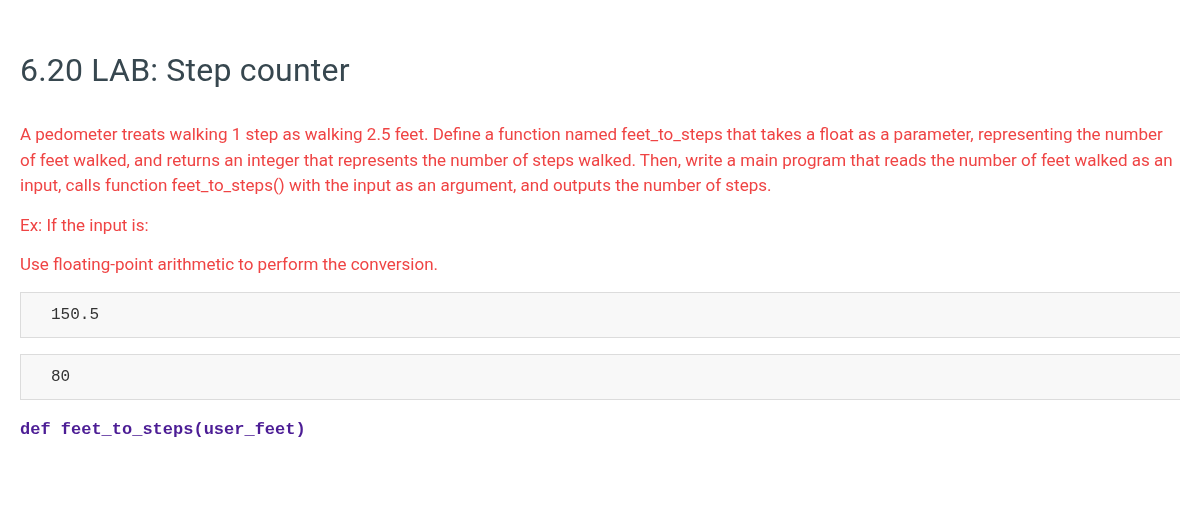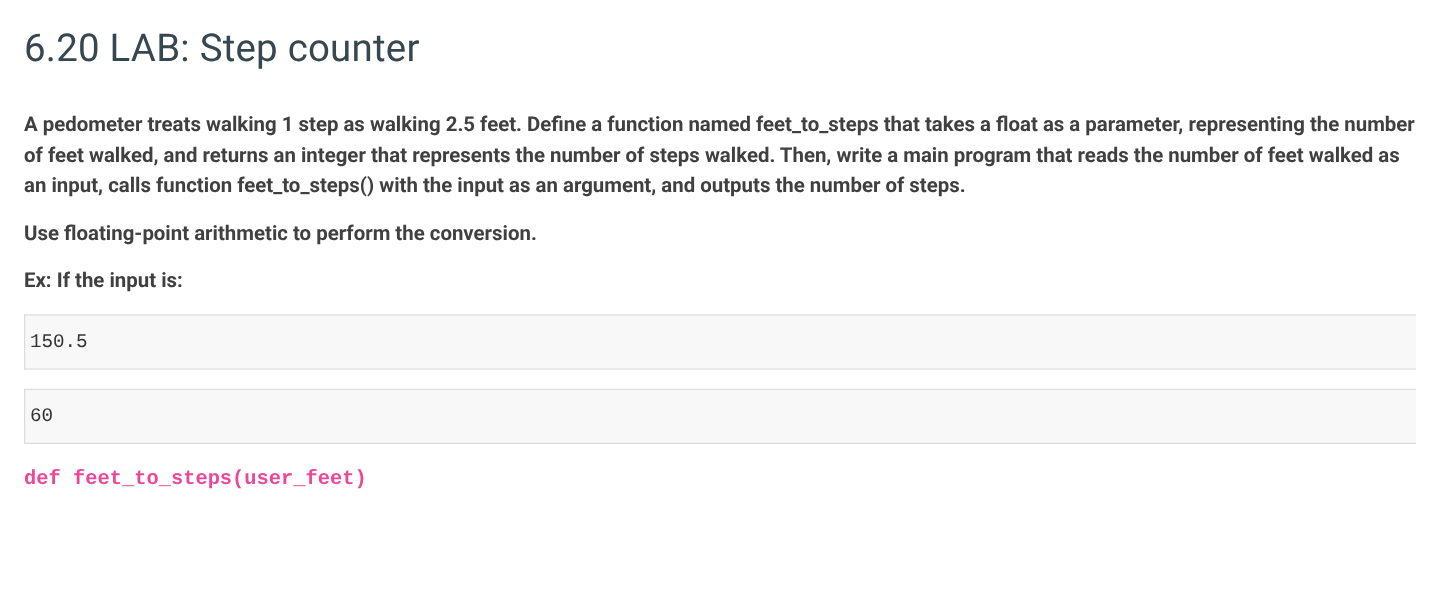--- a/index.html
+++ b/index.html
@@ -1,15 +1,15 @@
 <!DOCTYPE html>
 <html><head>
 <meta charset="utf-8">
 <style>
-  * { box-sizing: border-box; }
+  * { box-sizing: border-box; margin-top: 30px; }
   html, body {
     margin: 0;
     padding: 0;
     font-family: -apple-system, BlinkMacSystemFont, "Segoe UI", Roboto, "Helvetica Neue", Arial, sans-serif;
     color: #505759;
     background: #ffffff;
     font-size: 17px;
     line-height: 1.5;
   }
   .container {
@@ -17,53 +17,53 @@
   }
   h1.title {
     font-size: 32px;
     font-weight: 400;
     color: #37474F;
     margin: 0 0 28px 0;
     letter-spacing: 0.2px;
   }
   p.para {
     margin: 0 0 14px 0;
-    color: #404040;
-    font-weight: 700;
+    color: #ef4444;
+    font-weight: 400;
   }
   pre.codebox {
     background: #f8f8f8;
     border: 1px solid #dcdcdc;
     border-right: none;
-    padding: 10px 4px;
+    padding: 10px 30px;
     margin: 10px 0 16px 0;
     font-family: "Courier New", Courier, monospace;
     font-size: 16px;
     color: #333333;
     white-space: pre;
     overflow: hidden;
   }
   code.inline {
     font-family: "Courier New", Courier, monospace;
     font-size: 17px;
-    color: #ec4899;
+    color: #4c1d95;
     font-weight: 600;
   }
 </style>
 </head>
 <body>
 
 <div class="container">
   <h1 class="title">6.20 LAB: Step counter</h1>
 
   <p class="para">A pedometer treats walking 1 step as walking 2.5 feet. Define a function named feet_to_steps that takes a float as a parameter, representing the number of feet walked, and returns an integer that represents the number of steps walked. Then, write a main program that reads the number of feet walked as an input, calls function feet_to_steps() with the input as an argument, and outputs the number of steps.</p>
 
+  <p class="para">Ex: If the input is:</p>
+
   <p class="para">Use floating-point arithmetic to perform the conversion.</p>
-
-  <p class="para">Ex: If the input is:</p>
 
   <pre class="codebox">150.5</pre>
 
 
-  <pre class="codebox">60</pre>
+  <pre class="codebox">80</pre>
 
   <code class="inline">def feet_to_steps(user_feet)</code>
 </div>
 
 </body></html>

